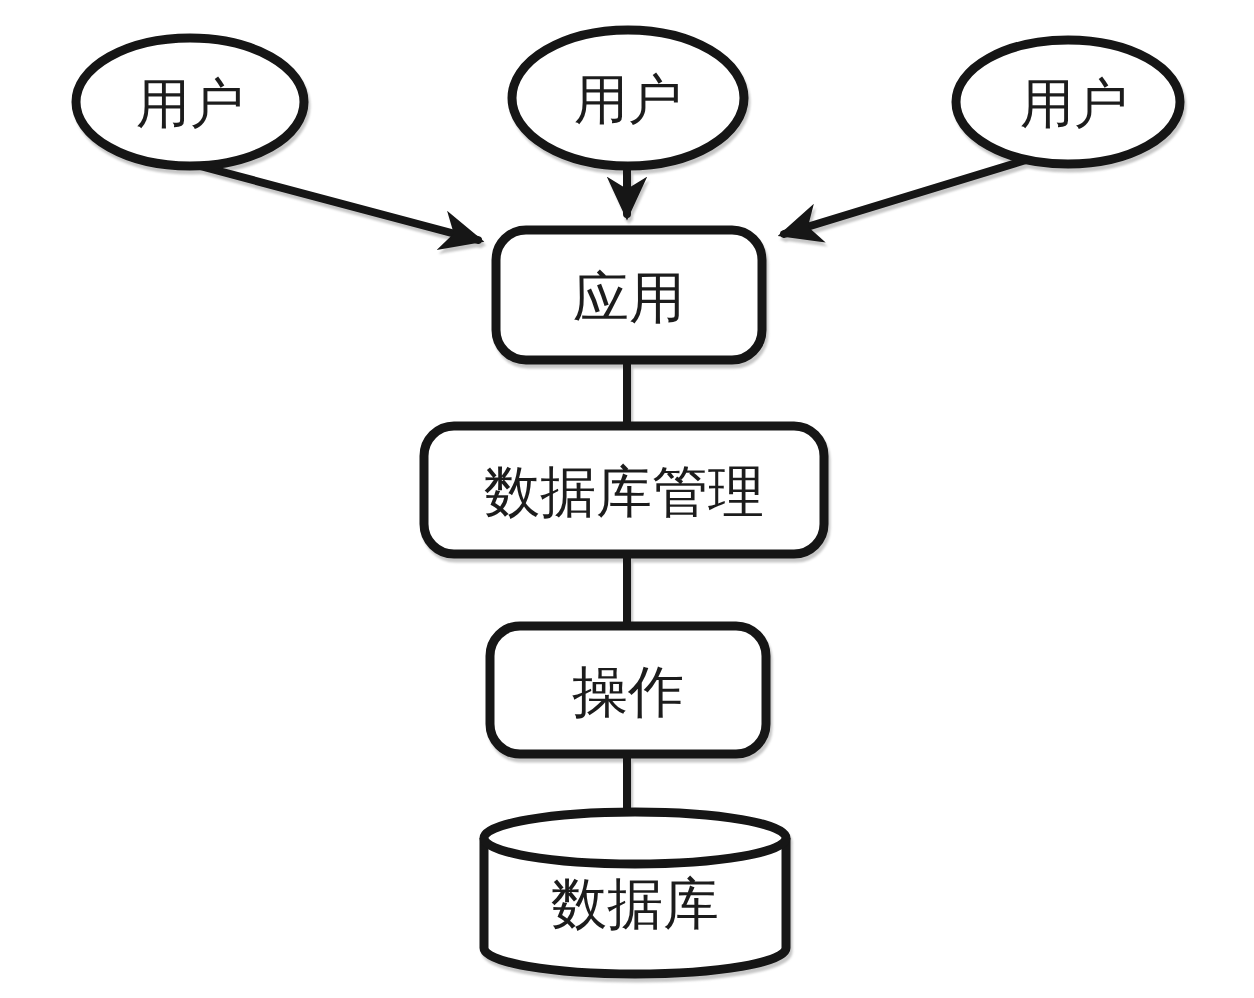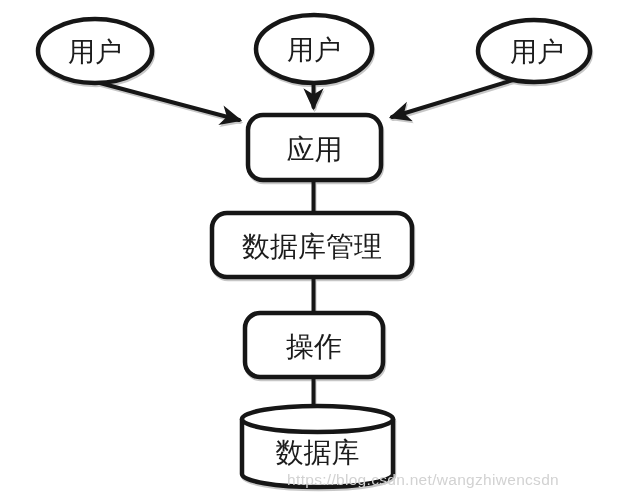--- a/index.html
+++ b/index.html
@@ -88,14 +88,13 @@
       <text class="node-label user-label" x="314" y="50">用户</text>
       <text class="node-label user-label" x="537" y="52">用户</text>
 
       <text class="node-label" x="314.5" y="149">应用</text>
       <text class="node-label" x="312" y="246">数据库管理</text>
       <text class="node-label" x="314" y="346">操作</text>
       <text class="node-label" x="317.5" y="452">数据库</text>
     </g>
   </svg>
 
-  <div class="watermark">https://blog.csdn.net/wangzhiwencsdn</div>
 </div>
 
 </body></html>

